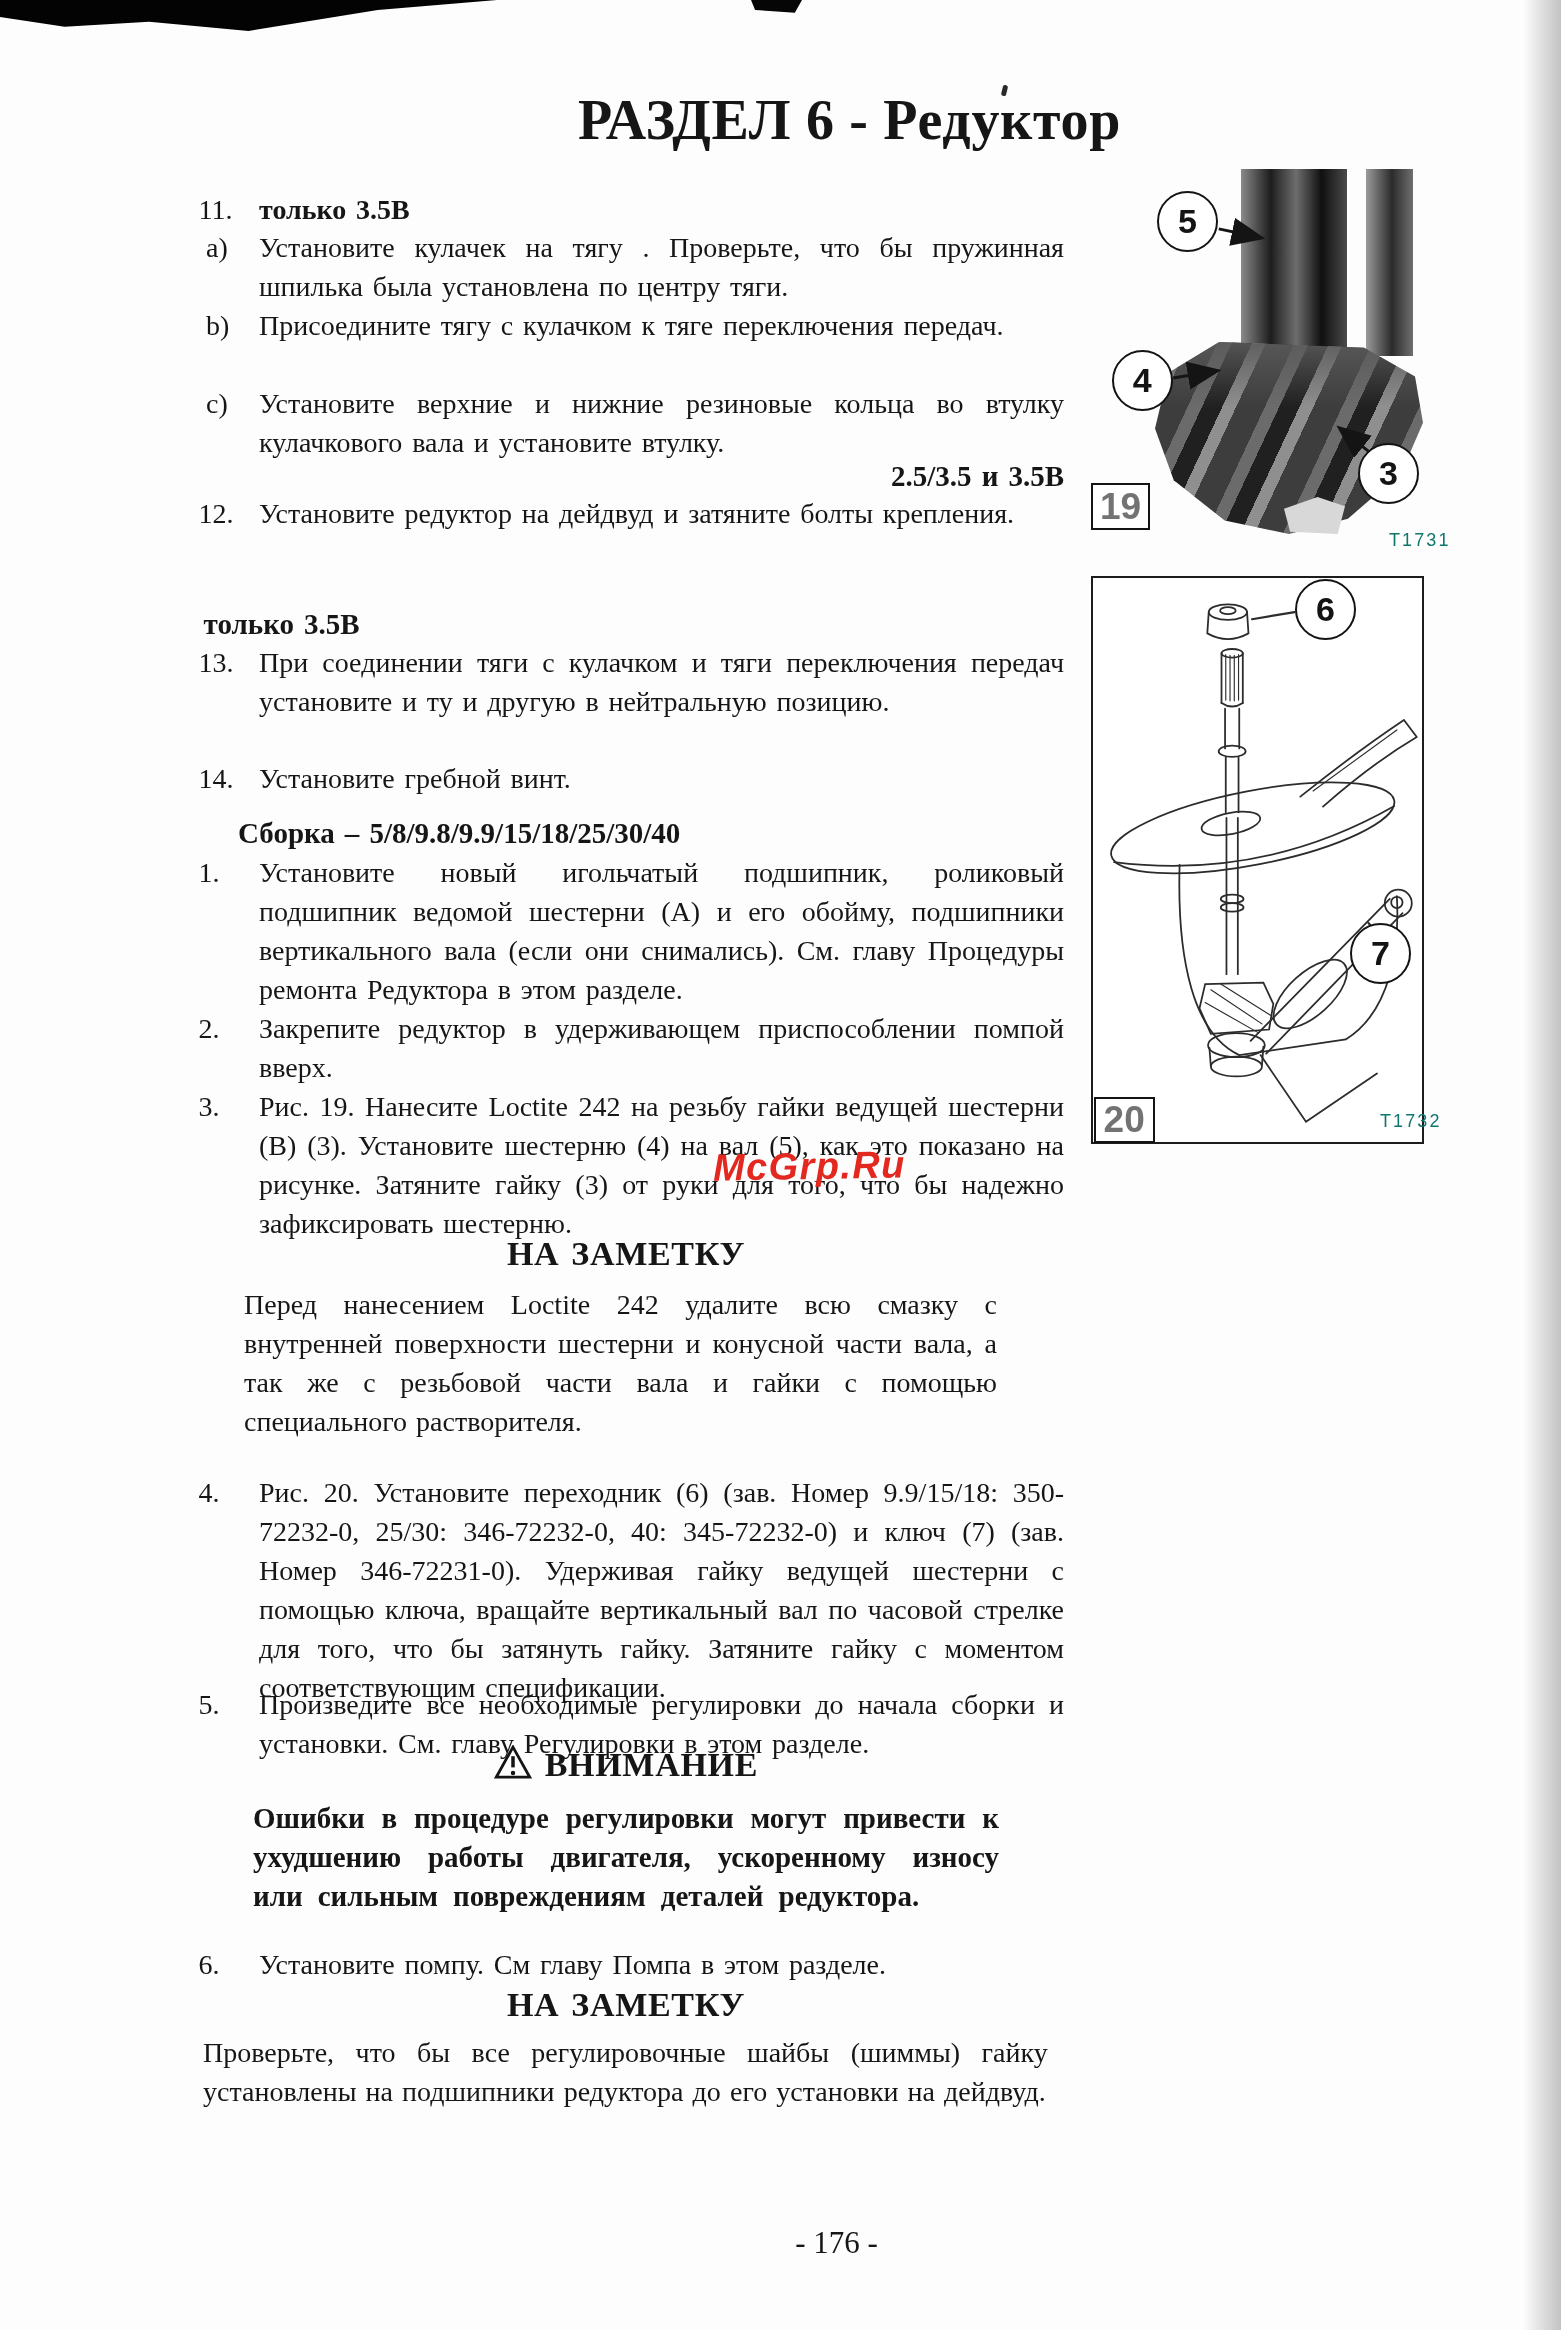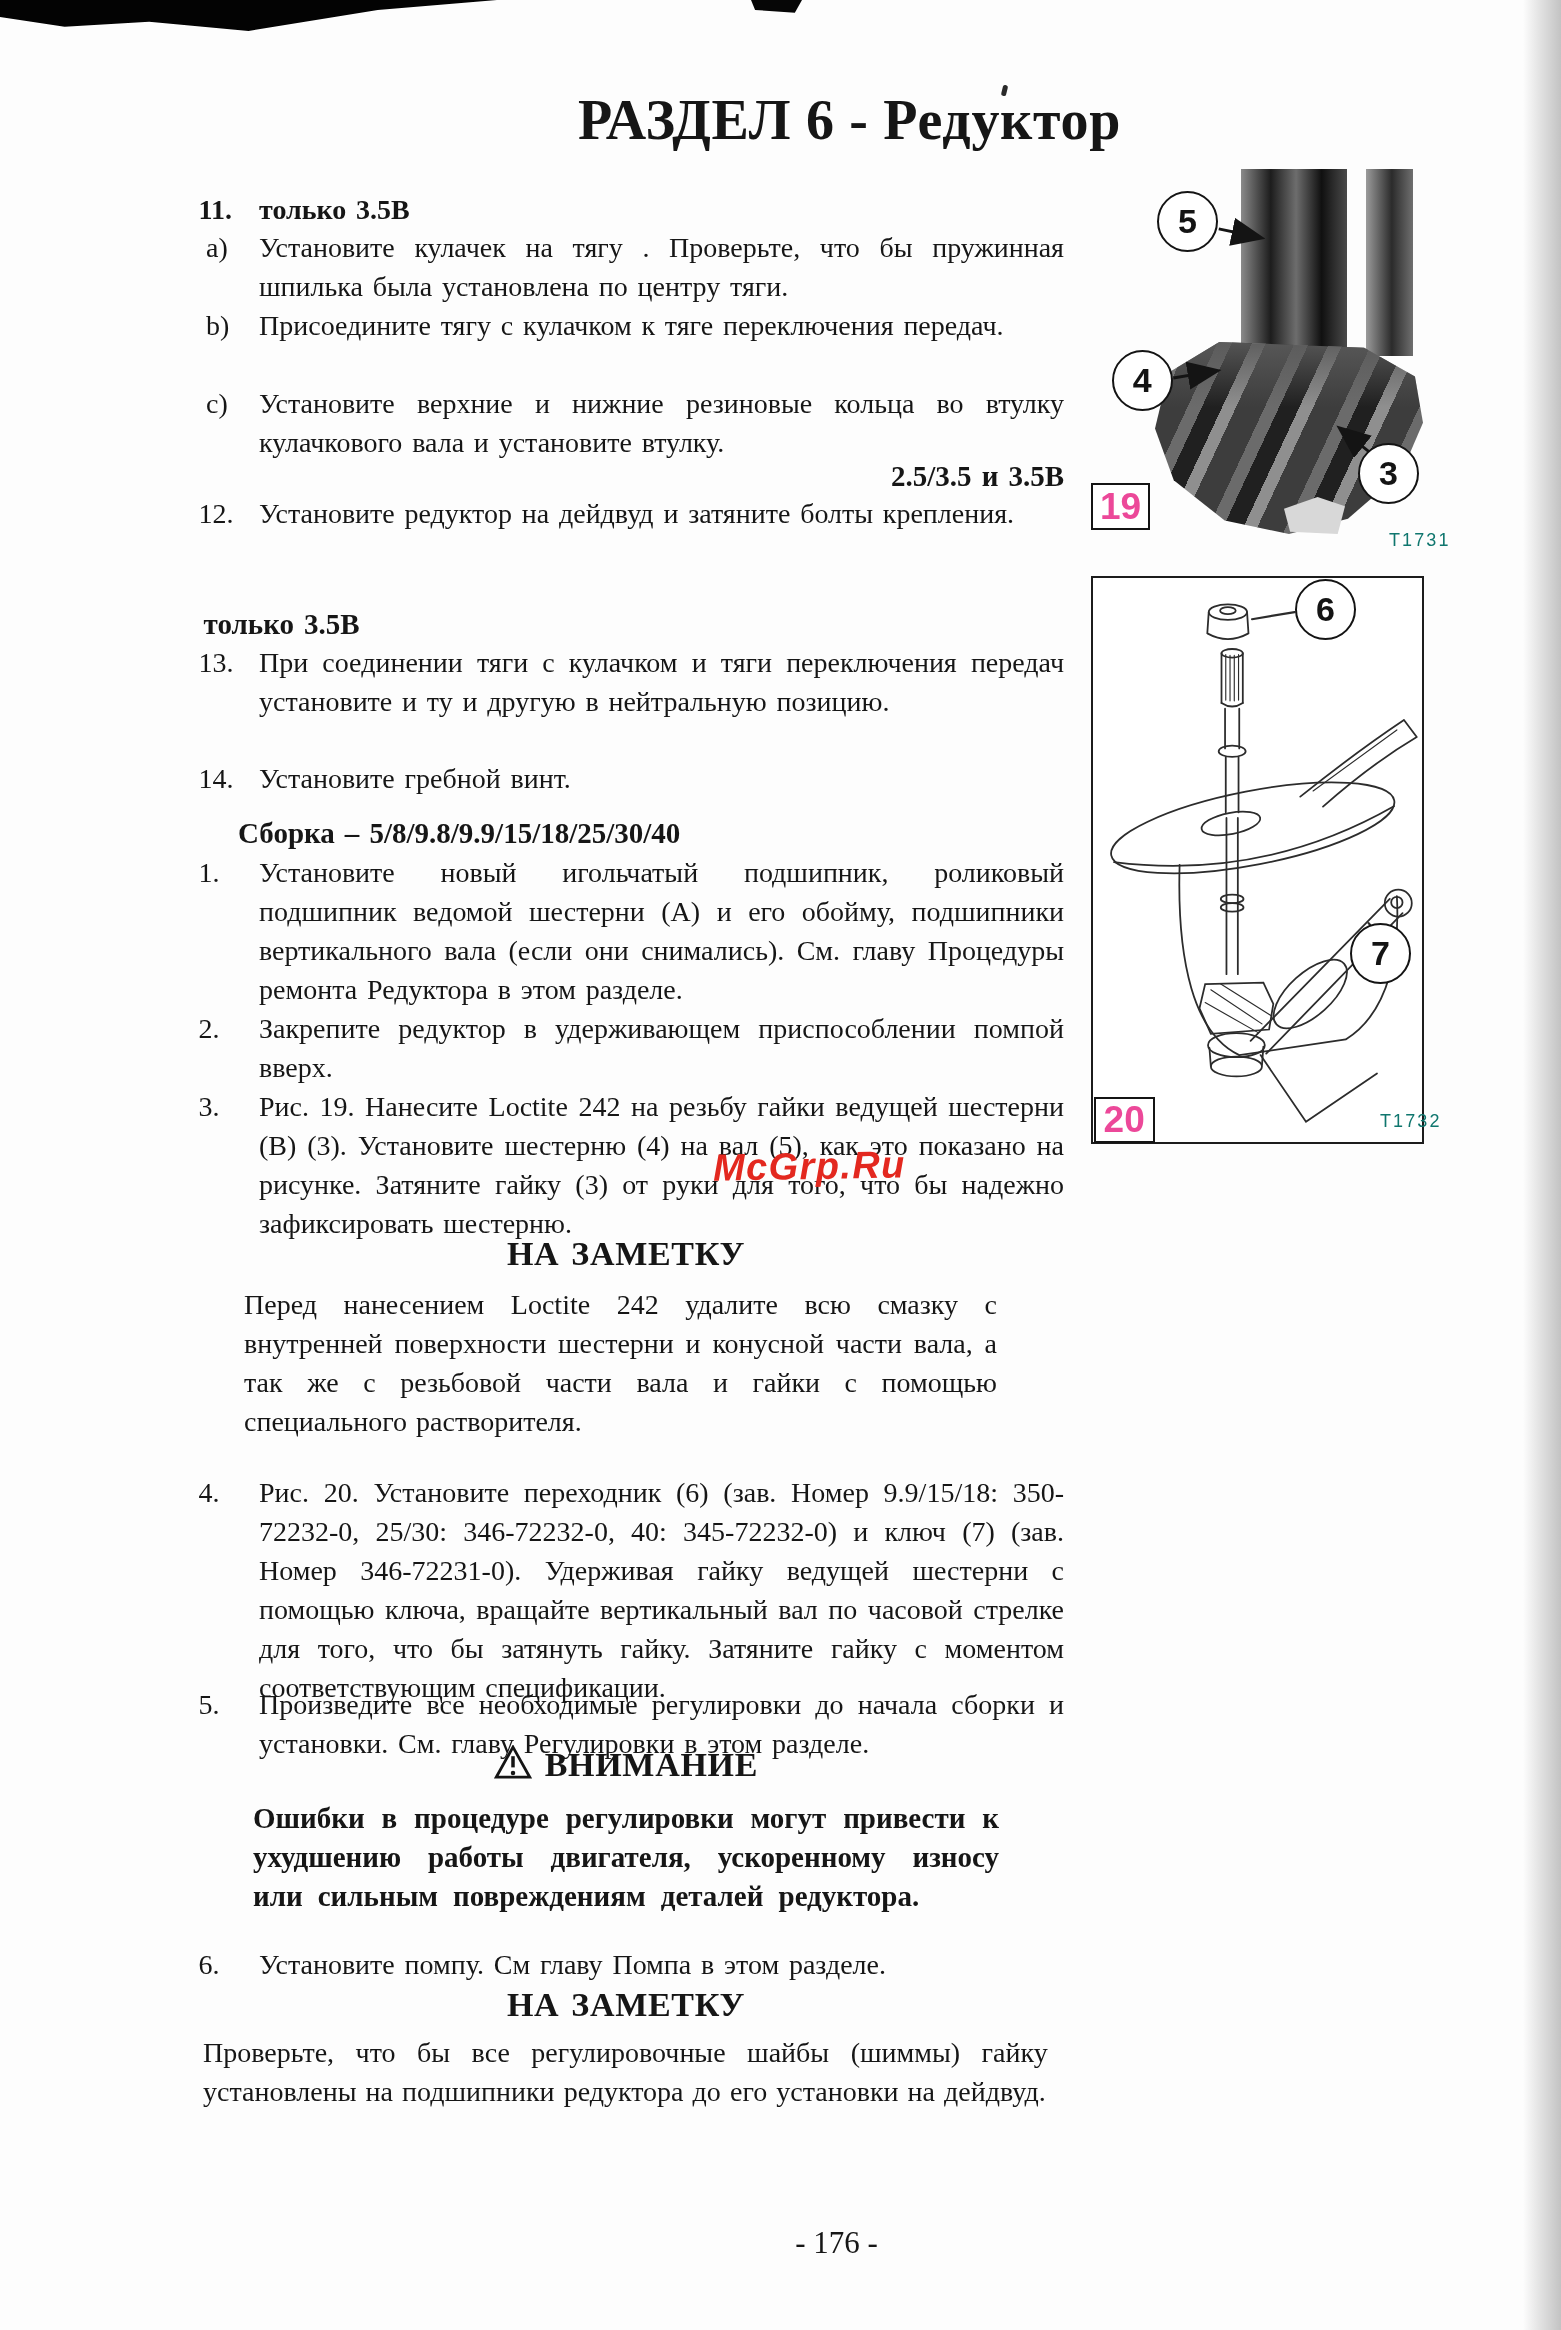--- a/index.html
+++ b/index.html
@@ -13,41 +13,41 @@
   .art-tick{position:absolute;left:1002px;top:85px;width:5px;height:11.3px;background:#2a2a2a;
           transform:rotate(14deg);border-radius:2.1px;}
   .edge-band{position:absolute;right:0;top:0;width:38px;height:100%;
           background:linear-gradient(90deg,rgba(60,60,60,0) 0%,rgba(60,60,60,.14) 45%,rgba(60,60,60,.30) 100%);}
   
   .doc-title{position:absolute;top:88px;left:0;width:100%;box-sizing:border-box;padding-left:138px;
           text-align:center;font-size:56px;font-weight:bold;letter-spacing:0.7px;}
   
   .blk{position:absolute;left:188px;width:876px;font-size:28px;line-height:39px;}
   .num{position:absolute;left:10.6px;top:0;}
-  .num.b{font-weight:bold;}
+  .num.b{font-weight:normal;}
   .txt{margin:0 0 0 71px;text-align:justify;word-spacing:2.8px;}
   .h-side{font-weight:bold;margin-left:15.6px;font-size:29px;}
   .h-side.indent{margin-left:50px;}
   .h-center{text-align:center;font-weight:bold;font-size:34px;letter-spacing:0.7px;}
   .note-i{text-align:justify;word-spacing:2.1px;margin:0 67px 0 56px;}
   .note-i.wide{margin:0 16.3px 0 15px;}
   .warn-b{font-weight:bold;text-align:justify;word-spacing:7.8px;margin:0 65px 0 65px;font-size:29px;}
   .tri{display:inline-block;vertical-align:-4.3px;margin-right:12.8px;}
   .page-no{position:absolute;top:2225px;left:0;width:100%;box-sizing:border-box;padding-left:112px;
           text-align:center;font-size:31px;}
   .watermark{position:absolute;left:713px;top:1145px;font-family:"Liberation Sans",sans-serif;
           font-style:italic;font-weight:bold;font-size:38px;color:#e3281f;letter-spacing:1.4px;
           transform:rotate(-1deg);}
   
   .co{position:absolute;width:57px;height:57px;border:2.8px solid #141414;border-radius:50%;background:#fff;
       display:flex;align-items:center;justify-content:center;
       font-family:"Liberation Sans",sans-serif;font-weight:bold;font-size:34px;color:#141414;z-index:5;}
   .figno{position:absolute;border:2.8px solid #141414;background:#fff;z-index:6;
       display:flex;align-items:center;justify-content:center;
-      font-family:"Liberation Sans",sans-serif;font-weight:bold;font-size:37px;color:#ec4899;}
+      font-family:"Liberation Sans",sans-serif;font-weight:bold;font-size:37px;color:#737373;}
   .figcode{position:absolute;font-family:"Liberation Sans",sans-serif;font-size:18px;color:#0f766e;
       letter-spacing:2.1px;z-index:6;}
   .leaders{position:absolute;left:0;top:0;width:100%;height:100%;z-index:4;}
   
   .fig19{position:absolute;left:1091px;top:165px;width:335px;height:387px;}
   .f19-shaft-l{position:absolute;left:150px;top:4.3px;width:106px;height:193px;
       background:linear-gradient(90deg,#8a8a8a,#1d1d1d 28%,#6d6d6d 52%,#101010 76%,#4a4a4a);}
   .f19-shaft-r{position:absolute;left:275px;top:4.3px;width:47px;height:187px;
       background:linear-gradient(90deg,#9b9b9b,#2b2b2b 55%,#6f6f6f);}
   .f19-gear{position:absolute;left:64px;top:177px;width:268px;height:192px;

